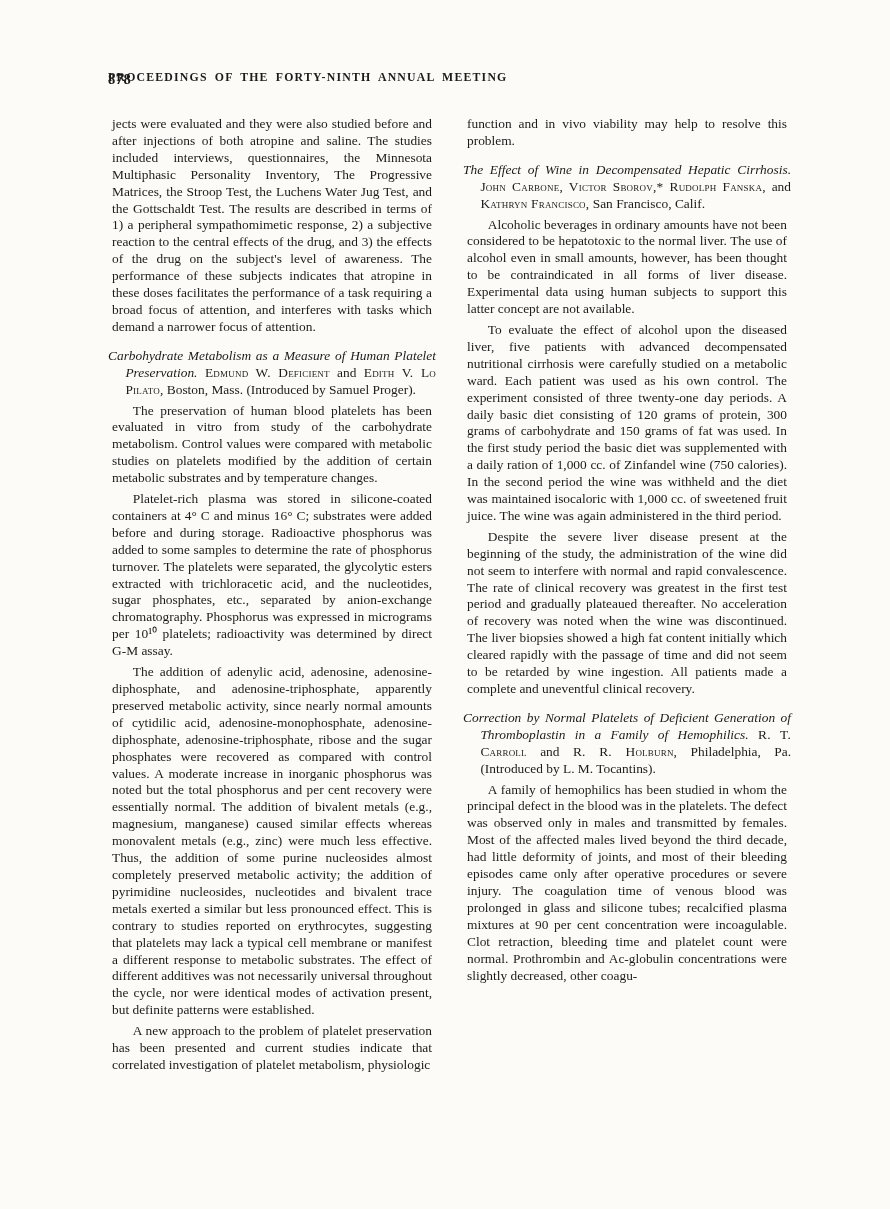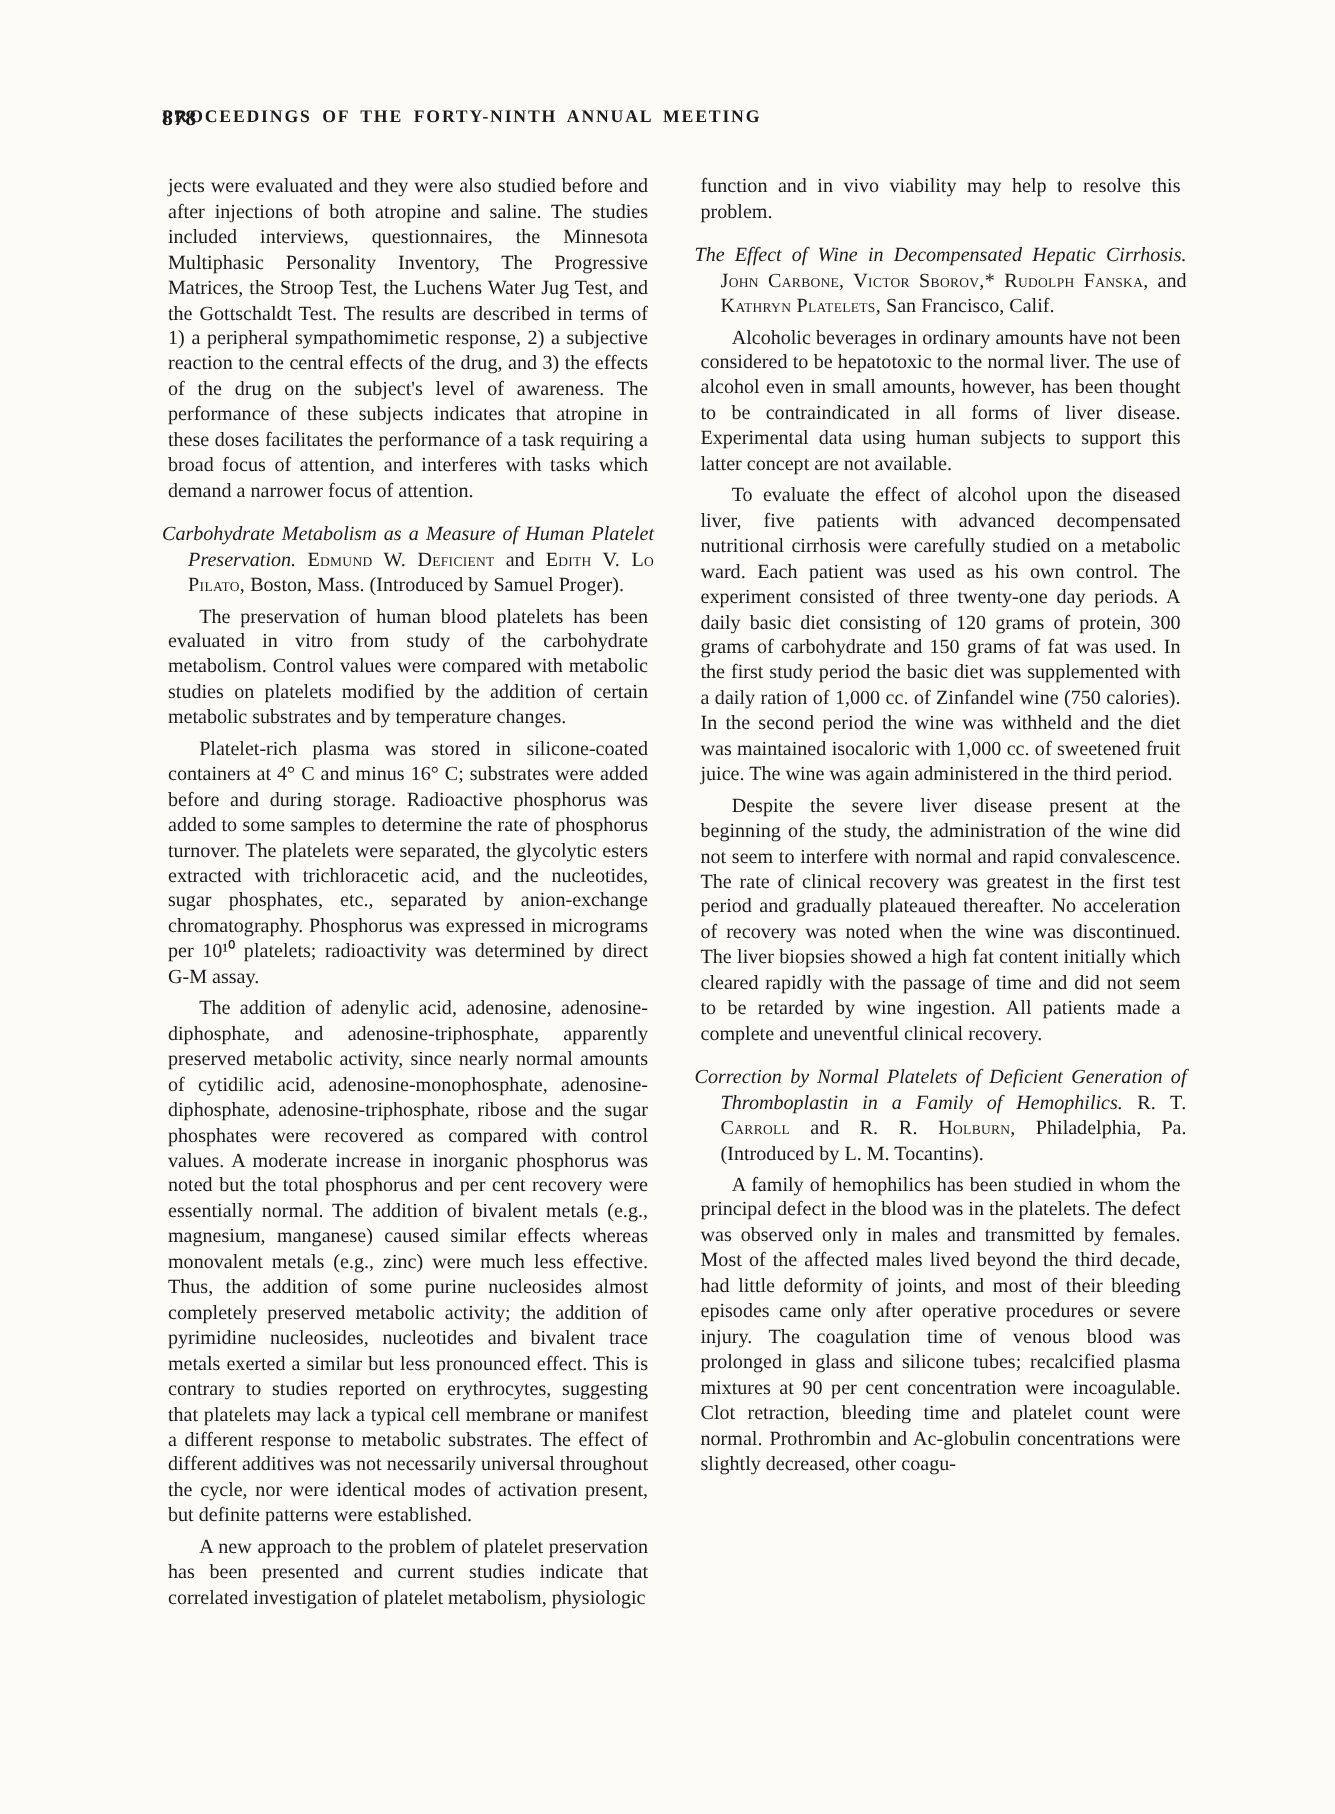--- a/index.html
+++ b/index.html
@@ -83,21 +83,21 @@
 
       <p class="para">The preservation of human blood platelets has been evaluated in vitro from study of the carbohydrate metabolism. Control values were compared with metabolic studies on platelets modified by the addition of certain metabolic substrates and by temperature changes.</p>
       <p class="para">Platelet-rich plasma was stored in silicone-coated containers at 4° C and minus 16° C; substrates were added before and during storage. Radioactive phosphorus was added to some samples to determine the rate of phosphorus turnover. The platelets were separated, the glycolytic esters extracted with trichloracetic acid, and the nucleotides, sugar phosphates, etc., separated by anion-exchange chromatography. Phosphorus was expressed in micrograms per 10¹⁰ platelets; radioactivity was determined by direct G-M assay.</p>
       <p class="para">The addition of adenylic acid, adenosine, adenosine-diphosphate, and adenosine-triphosphate, apparently preserved metabolic activity, since nearly normal amounts of cytidilic acid, adenosine-monophosphate, adenosine-diphosphate, adenosine-triphosphate, ribose and the sugar phosphates were recovered as compared with control values. A moderate increase in inorganic phosphorus was noted but the total phosphorus and per cent recovery were essentially normal. The addition of bivalent metals (e.g., magnesium, manganese) caused similar effects whereas monovalent metals (e.g., zinc) were much less effective. Thus, the addition of some purine nucleosides almost completely preserved metabolic activity; the addition of pyrimidine nucleosides, nucleotides and bivalent trace metals exerted a similar but less pronounced effect. This is contrary to studies reported on erythrocytes, suggesting that platelets may lack a typical cell membrane or manifest a different response to metabolic substrates. The effect of different additives was not necessarily universal throughout the cycle, nor were identical modes of activation present, but definite patterns were established.</p>
       <p class="para">A new approach to the problem of platelet preservation has been presented and current studies indicate that correlated investigation of platelet metabolism, physiologic</p>
     </div>
 
     <div class="col">
       <p class="para noindent">function and in vivo viability may help to resolve this problem.</p>
 
-      <p class="heading"><span class="ital">The Effect of Wine in Decompensated Hepatic Cirrhosis.</span><span class="sc"> John Carbone, Victor Sborov,* Rudolph Fanska,</span><span> and </span><span class="sc">Kathryn Platelets,</span><span> San Francisco, Calif.</span></p>
+      <p class="heading"><span class="ital">The Effect of Wine in Decompensated Hepatic Cirrhosis.</span><span class="sc"> John Carbone, Victor Sborov,* Rudolph Fanska,</span><span> and </span><span class="sc">Kathryn Francisco,</span><span> San Francisco, Calif.</span></p>
 
       <p class="para">Alcoholic beverages in ordinary amounts have not been considered to be hepatotoxic to the normal liver. The use of alcohol even in small amounts, however, has been thought to be contraindicated in all forms of liver disease. Experimental data using human subjects to support this latter concept are not available.</p>
       <p class="para">To evaluate the effect of alcohol upon the diseased liver, five patients with advanced decompensated nutritional cirrhosis were carefully studied on a metabolic ward. Each patient was used as his own control. The experiment consisted of three twenty-one day periods. A daily basic diet consisting of 120 grams of protein, 300 grams of carbohydrate and 150 grams of fat was used. In the first study period the basic diet was supplemented with a daily ration of 1,000 cc. of Zinfandel wine (750 calories). In the second period the wine was withheld and the diet was maintained isocaloric with 1,000 cc. of sweetened fruit juice. The wine was again administered in the third period.</p>
       <p class="para">Despite the severe liver disease present at the beginning of the study, the administration of the wine did not seem to interfere with normal and rapid convalescence. The rate of clinical recovery was greatest in the first test period and gradually plateaued thereafter. No acceleration of recovery was noted when the wine was discontinued. The liver biopsies showed a high fat content initially which cleared rapidly with the passage of time and did not seem to be retarded by wine ingestion. All patients made a complete and uneventful clinical recovery.</p>
 
       <p class="heading"><span class="ital">Correction by Normal Platelets of Deficient Generation of Thromboplastin in a Family of Hemophilics.</span><span class="sc"> R. T. Carroll</span><span> and </span><span class="sc">R. R. Holburn,</span><span> Philadelphia, Pa. (Introduced by L. M. Tocantins).</span></p>
 
       <p class="para">A family of hemophilics has been studied in whom the principal defect in the blood was in the platelets. The defect was observed only in males and transmitted by females. Most of the affected males lived beyond the third decade, had little deformity of joints, and most of their bleeding episodes came only after operative procedures or severe injury. The coagulation time of venous blood was prolonged in glass and silicone tubes; recalcified plasma mixtures at 90 per cent concentration were incoagulable. Clot retraction, bleeding time and platelet count were normal. Prothrombin and Ac-globulin concentrations were slightly decreased, other coagu-</p>
     </div>
 

